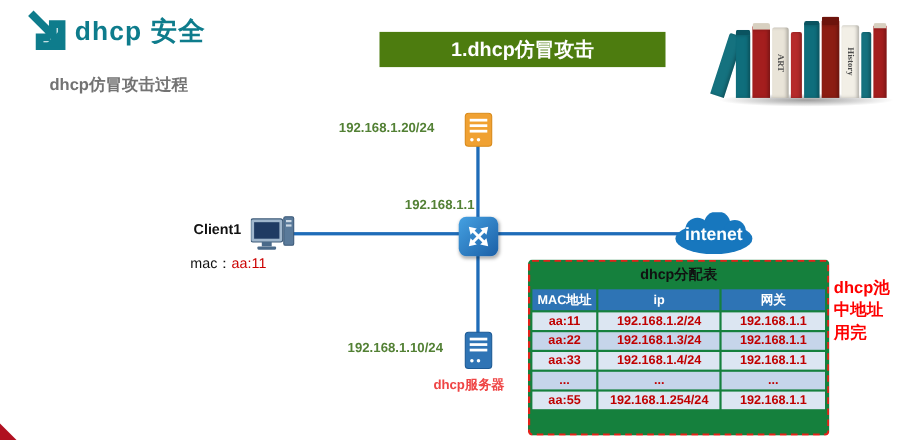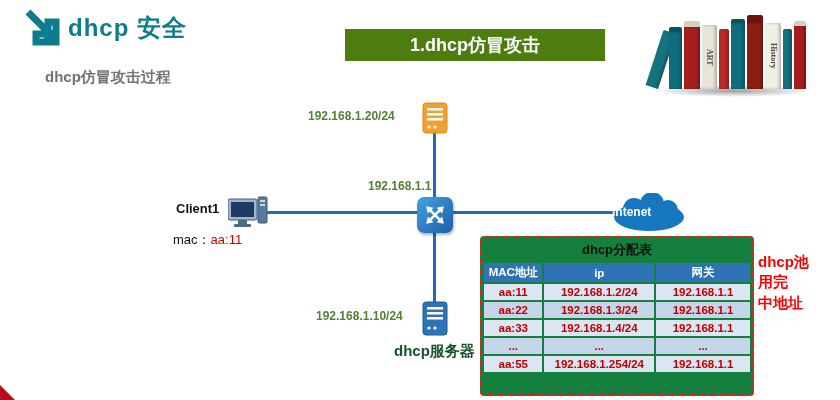--- a/index.html
+++ b/index.html
@@ -27,23 +27,23 @@
   .v-link { left:433px; top:132px; width:3px; height:176px; }
   .h-link { left:262px; top:211px; width:360px; height:3px; }
   .net-label { position:absolute; font-size:12px; font-weight:bold; color:#538135; white-space:nowrap; }
   .switch { position:absolute; left:417px; top:197px; width:36px; height:36px; border-radius:7px;
     background:linear-gradient(135deg,#45a1e2 0%, #1b5fa6 100%); box-shadow:1px 2px 3px rgba(0,0,0,.3);
     display:flex; align-items:center; justify-content:center; }
   .client-name { position:absolute; left:176px; top:201px; font-size:13px; font-weight:bold; color:#111; }
   .client-mac  { position:absolute; left:173px; top:231px; font-size:13px; color:#111; }
   .client-mac .mac-val { color:#cc0000; }
   .cloud-wrap { position:absolute; left:612px; top:193px; width:74px; height:40px; }
-  .cloud-label { position:absolute; left:0; top:12px; width:74px; 
-    color:#fff; font-size:12px; font-weight:bold; }
-  .server-name { position:absolute; left:394px; top:342px; font-size:15px; font-weight:bold; color:#14532d; }
+  .cloud-label { position:absolute; left:0; top:12px; width:74px; text-align:center;
+    color:#fff; font-size:16px; font-weight:bold; }
+  .server-name { position:absolute; left:394px; top:342px; font-size:12px; font-weight:bold; color:#ef4444; }
   
   .alloc-box { position:absolute; left:480px; top:236px; width:274px; height:160px;
     border:2px dashed #e32219; border-radius:4px; background:#15803d; padding-top:3px; }
   .alloc-title { text-align:center; font-size:13px; font-weight:bold; color:#111; margin-bottom:2px; }
   table.alloc { border-collapse:separate; border-spacing:2px; margin:0 auto; }
   table.alloc th { background:#2e74b5; color:#fff; font-size:11.5px; font-weight:bold; padding:2px 0; text-align:center; }
   table.alloc td { font-size:11.5px; font-weight:bold; color:#c00000; padding:2px 0; text-align:center; }
   table.alloc th:nth-child(1), table.alloc td:nth-child(1) { width:62px; }
   table.alloc th:nth-child(2), table.alloc td:nth-child(2) { width:112px; }
   table.alloc th:nth-child(3), table.alloc td:nth-child(3) { width:98px; }
@@ -195,19 +195,19 @@
           <td>aa:55</td>
           <td>192.168.1.254/24</td>
           <td>192.168.1.1</td>
         </tr>
       </tbody>
     </table>
   </div>
 
   <div class="annotation">
     <div>dhcp池</div>
+    <div>中地址</div>
     <div>用完</div>
-    <div>中地址</div>
   </div>
 
   <div class="corner-mark"></div>
 
 </div>
 
 </body></html>

